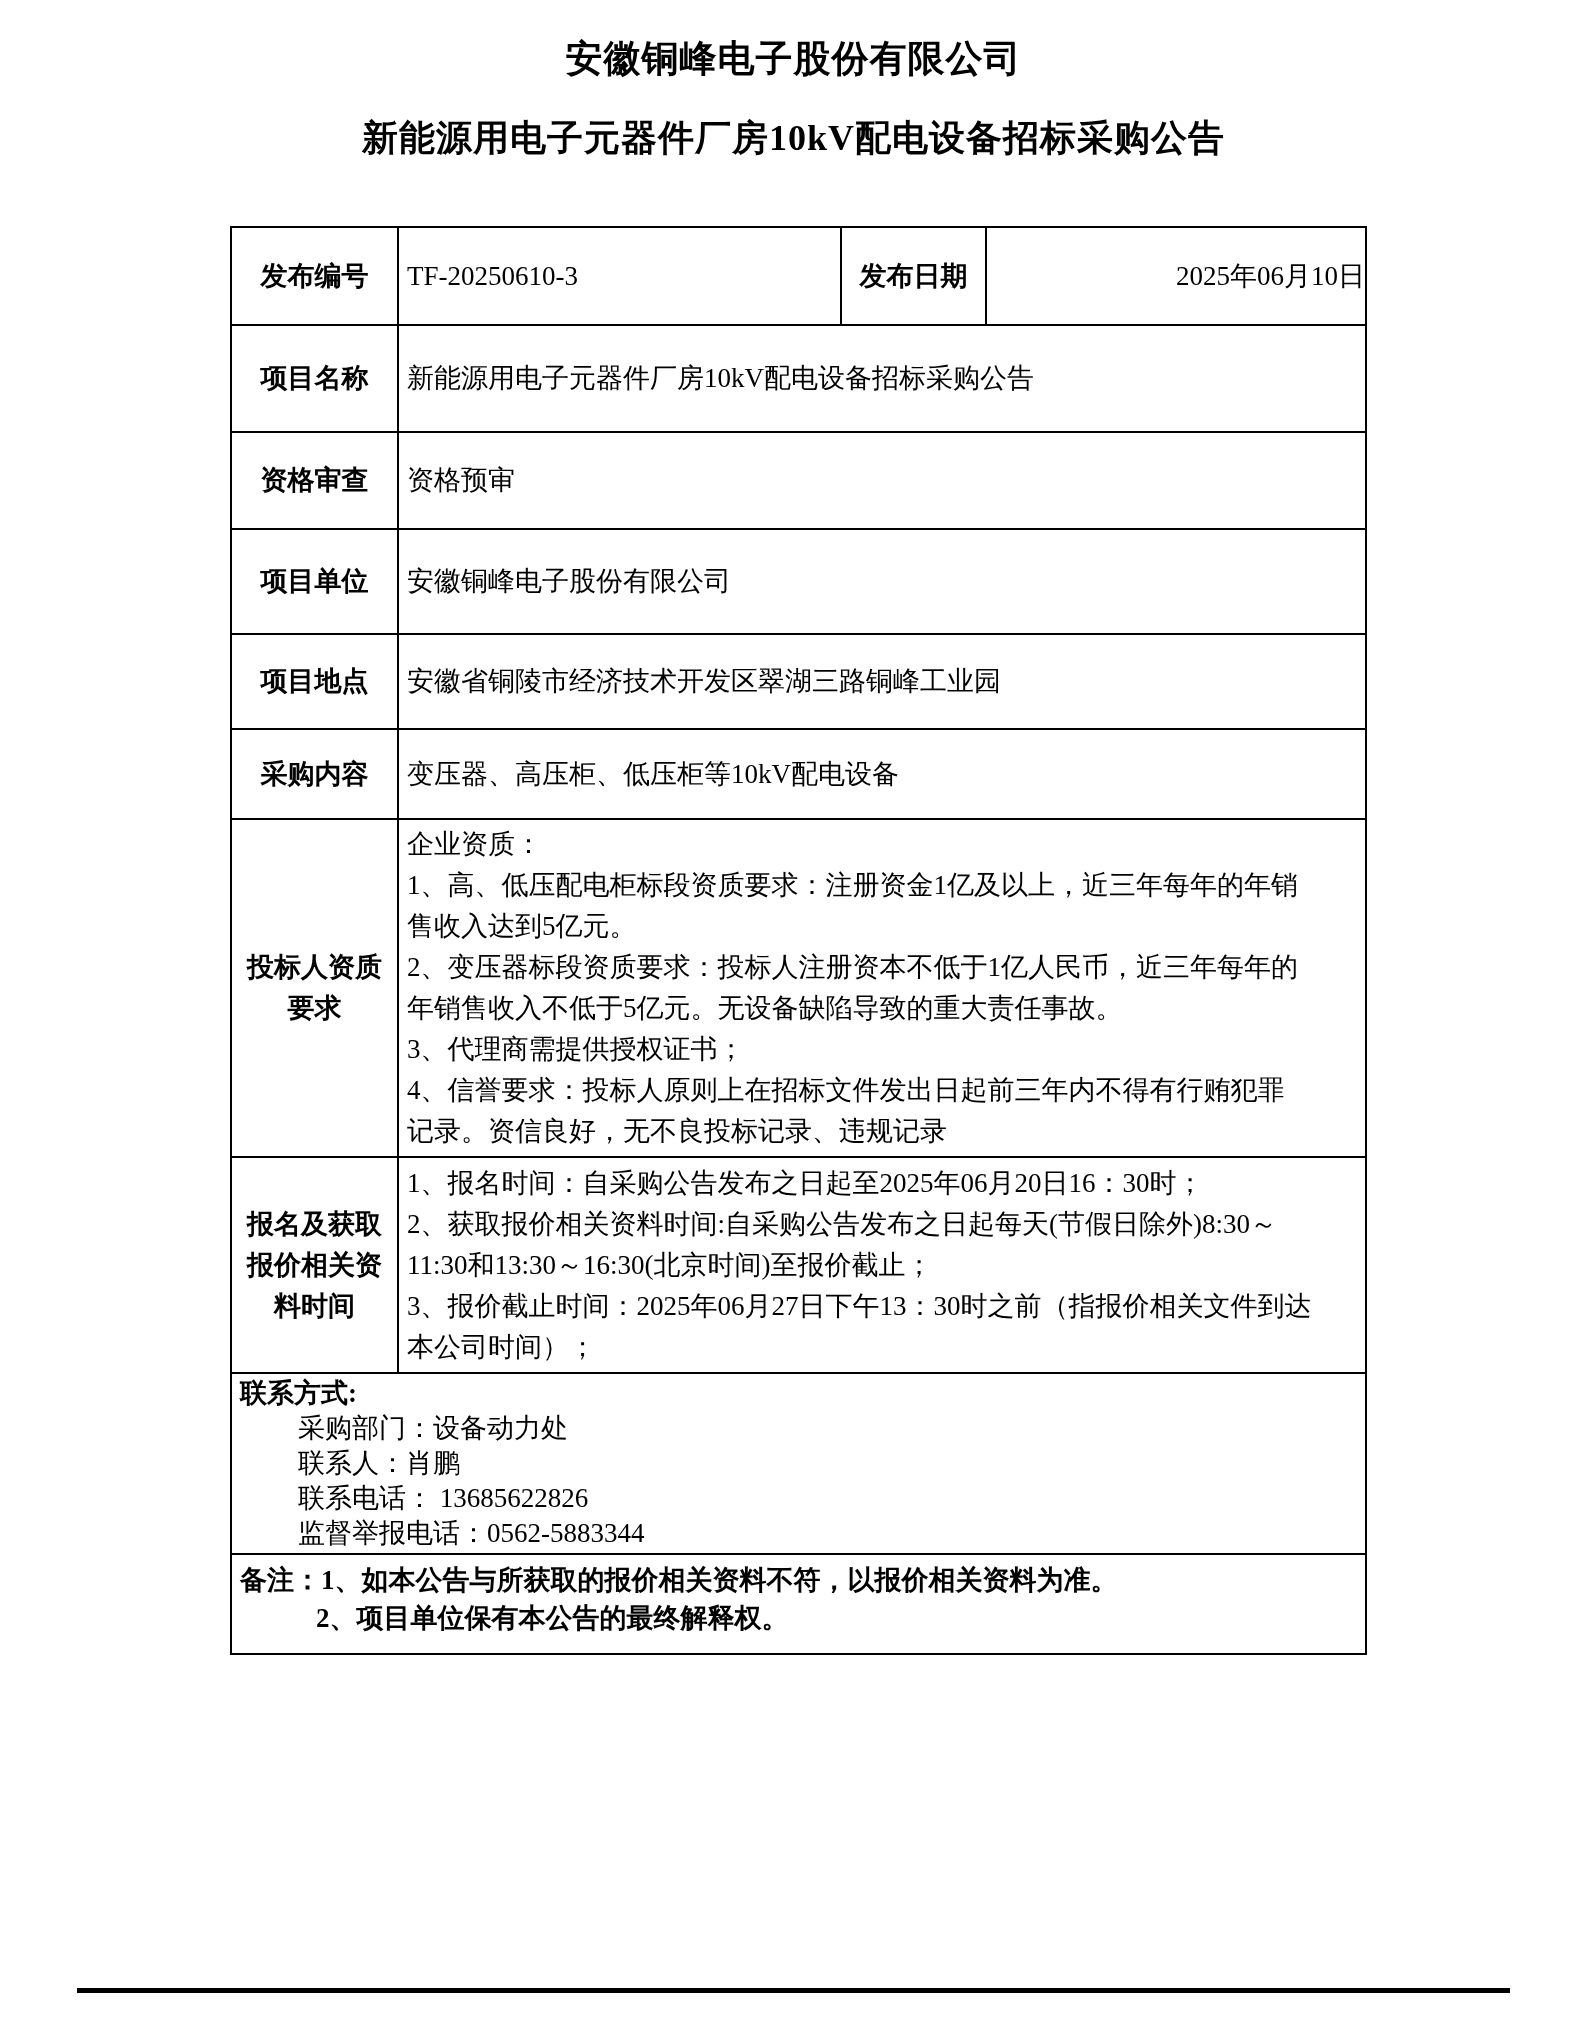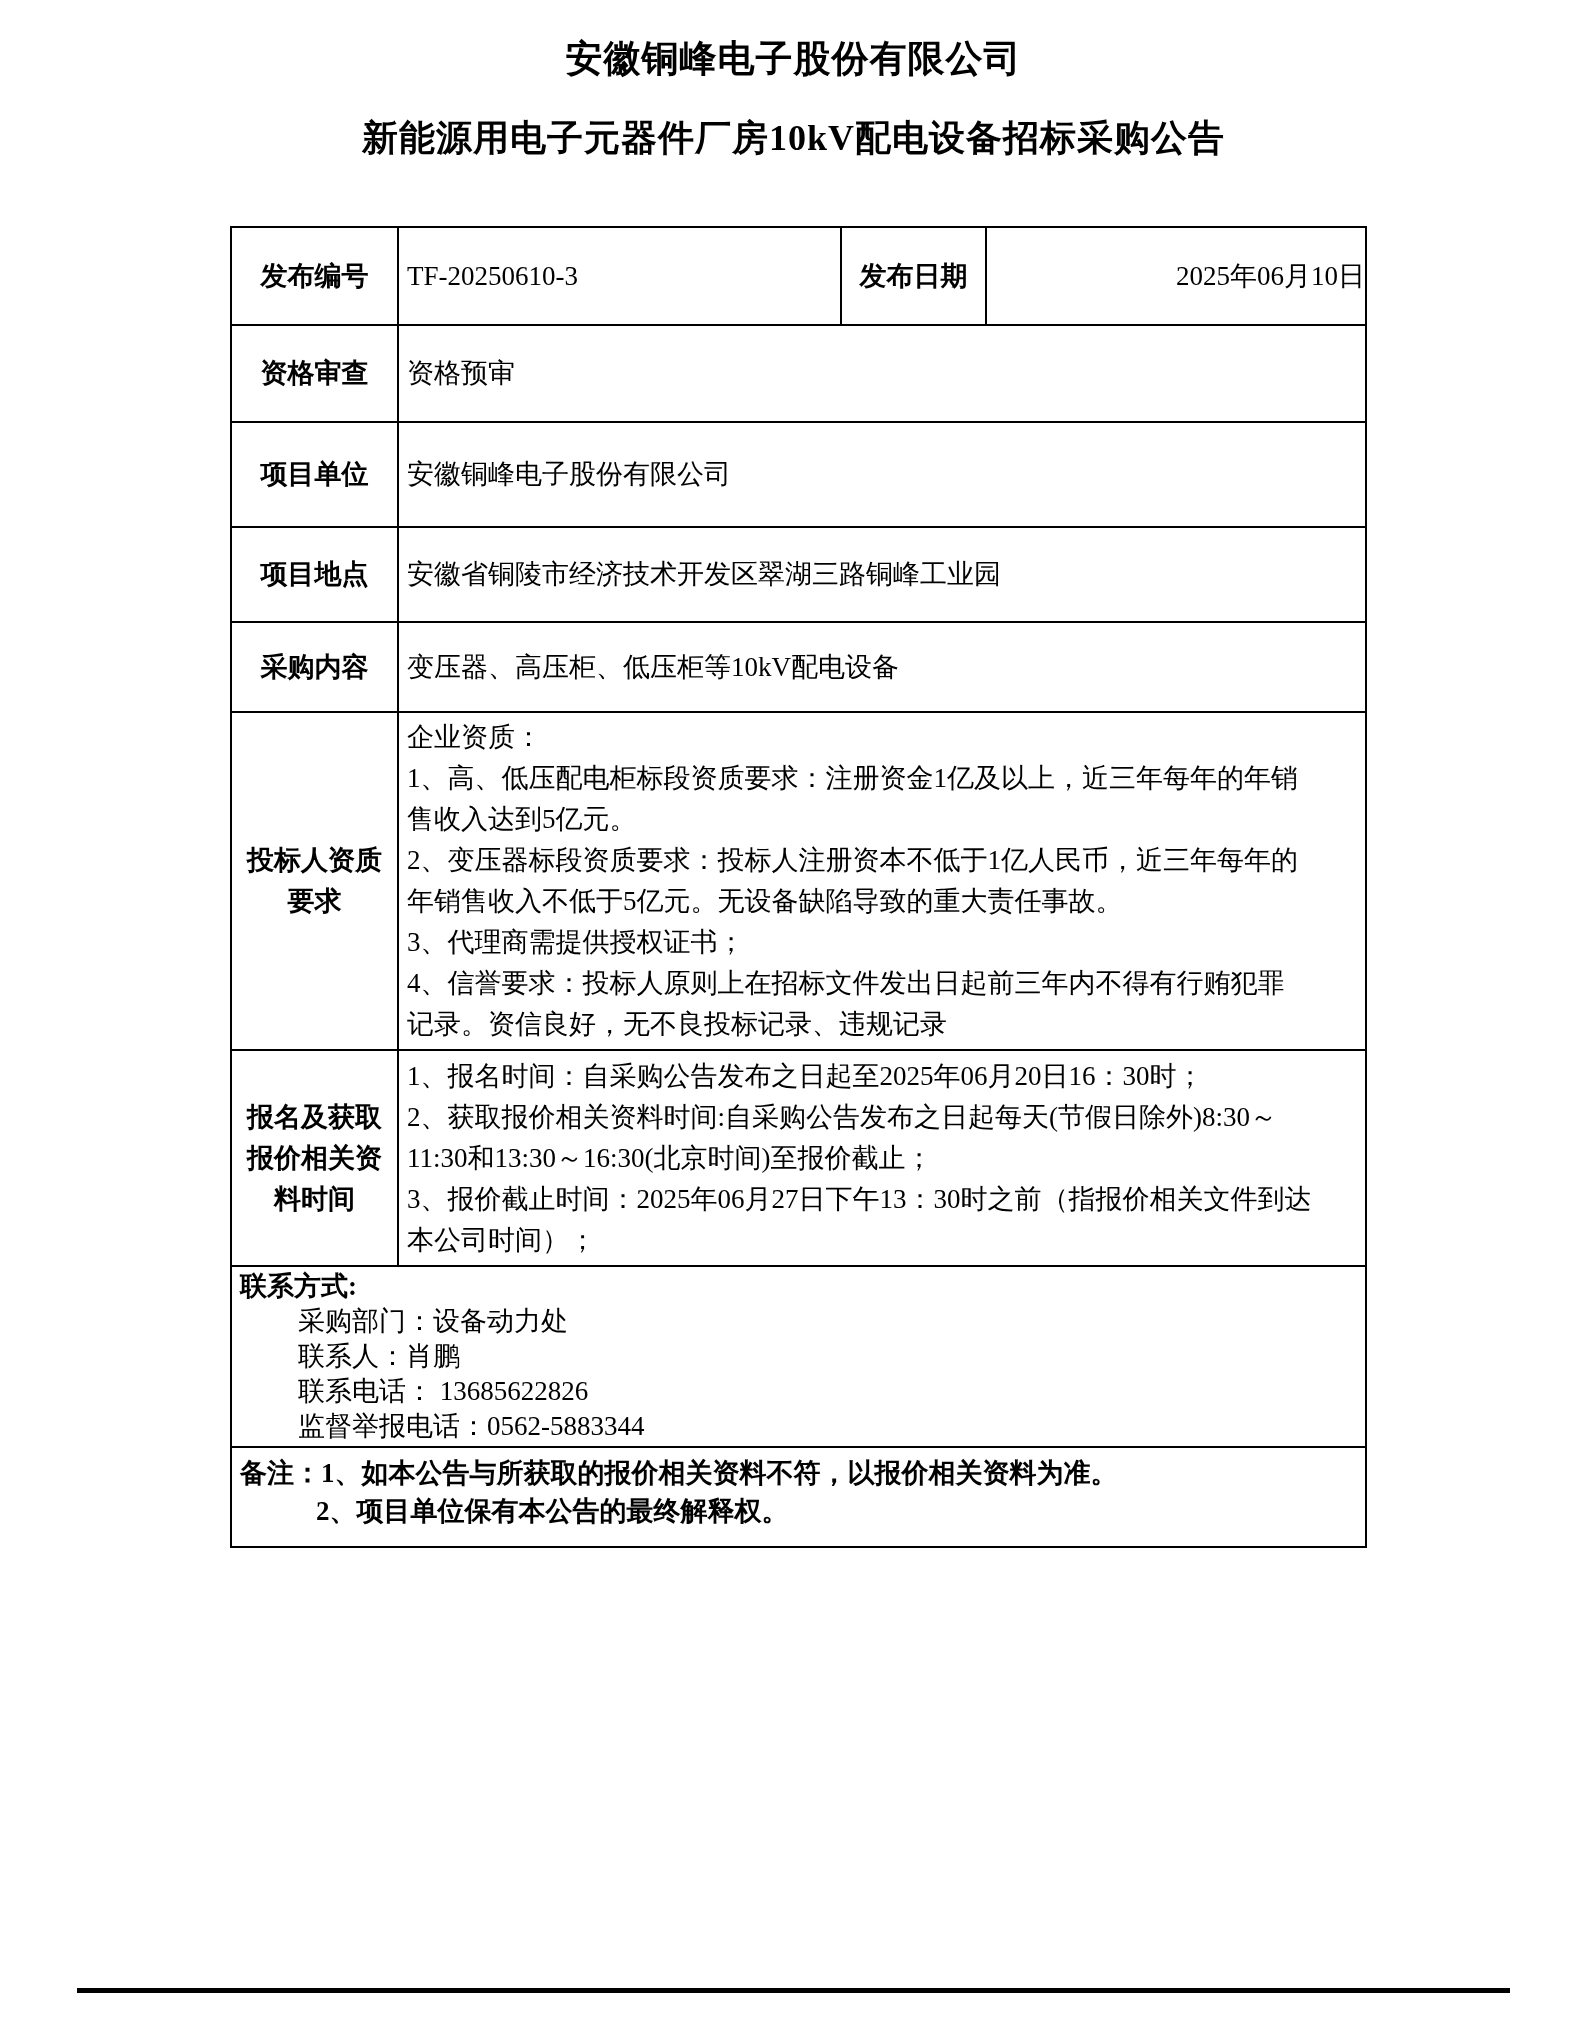--- a/index.html
+++ b/index.html
@@ -78,20 +78,28 @@
     </colgroup>
     <tbody>
       <tr data-name="table-row-header">
         <td class="label-cell" data-name="publish-number-label">发布编号</td>
         <td class="content-cell" data-name="publish-number-value">TF-20250610-3</td>
         <td class="label-cell" data-name="publish-date-label">发布日期</td>
         <td class="center-cell" data-name="publish-date-value">2025年06月10日</td>
       </tr>
     </tbody>
     <tbody data-name="detail-rows">
+        <tr data-name="table-row-project-name">
+          <td class="label-cell" data-name="row-label-project-name">
+            <div class="ln" data-name="label-line">项目名称</div>
+          </td>
+          <td class="content-cell" colspan="3" data-name="row-content-project-name">
+            <div class="ln" data-name="content-line">新能源用电子元器件厂房10kV配电设备招标采购公告</div>
+          </td>
+        </tr>
         <tr data-name="table-row-qualification-review">
           <td class="label-cell" data-name="row-label-qualification-review">
             <div class="ln" data-name="label-line">资格审查</div>
           </td>
           <td class="content-cell" colspan="3" data-name="row-content-qualification-review">
             <div class="ln" data-name="content-line">资格预审</div>
           </td>
         </tr>
         <tr data-name="table-row-project-unit">
           <td class="label-cell" data-name="row-label-project-unit">

